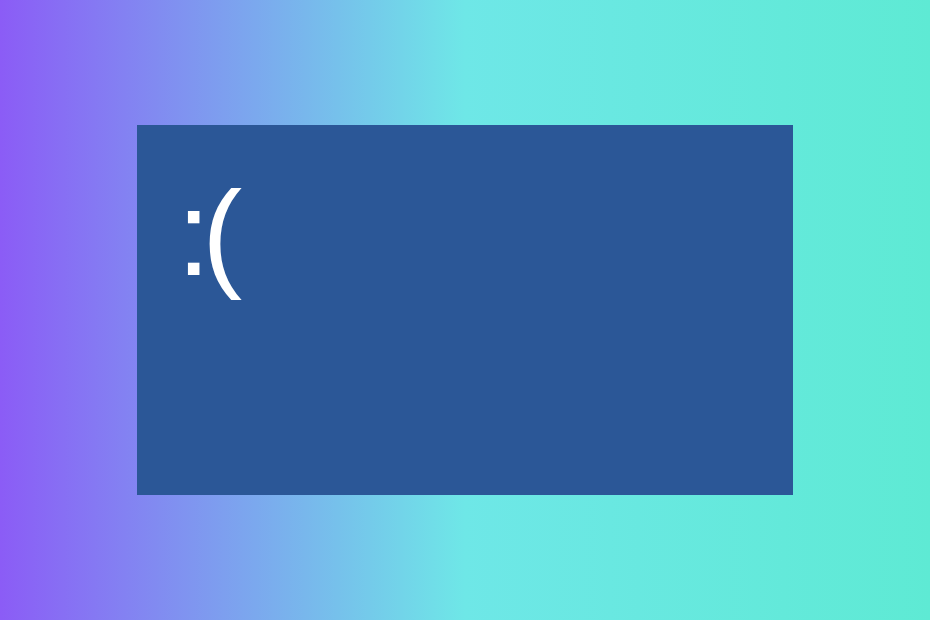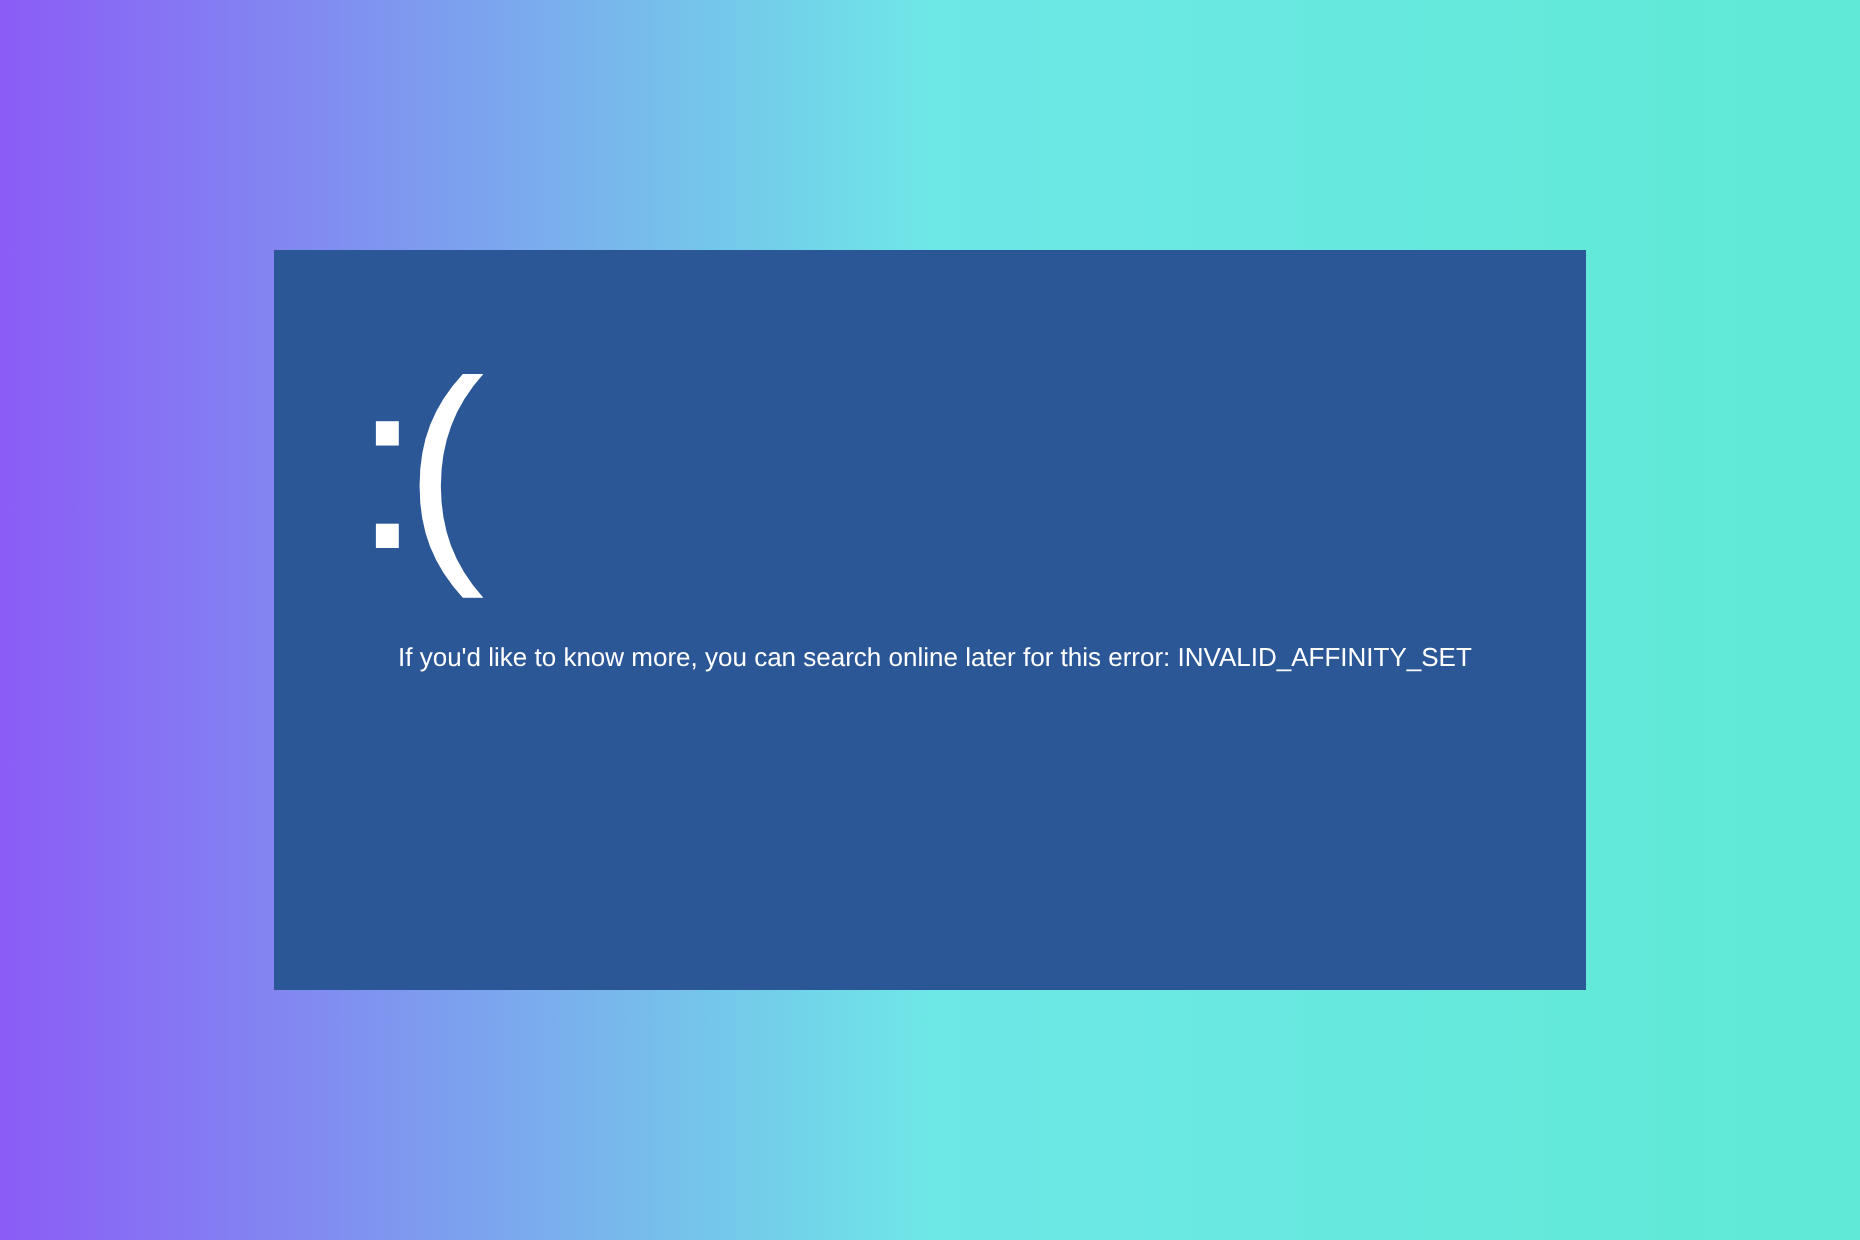--- a/index.html
+++ b/index.html
@@ -51,16 +51,13 @@
     .error-code {
       font-size: 13px;
       font-weight: 400;
     }
   </style>
 </head>
 <body>
 
 <div class="bsod-panel">
   <div class="frown">:(</div>
-  <div class="sub-row">
-    <span>If you'd like to know more, you can search online later for this error: </span><span class="error-code">INVALID_AFFINITY_SET</span>
-  </div>
 </div>
 
 </body></html>

